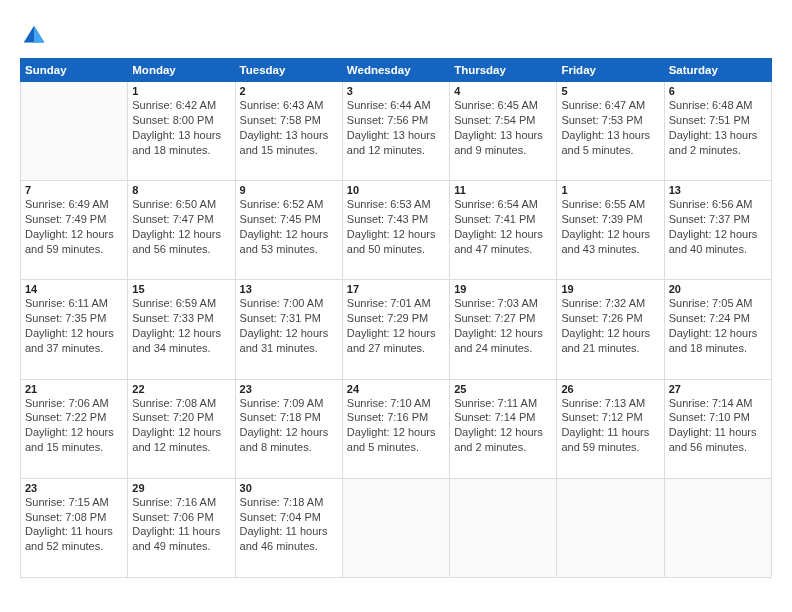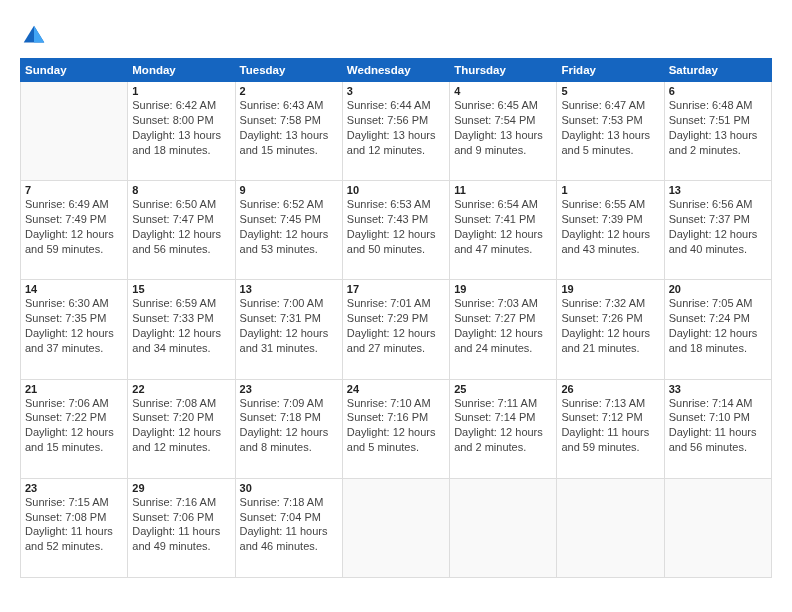--- a/index.html
+++ b/index.html
@@ -228,21 +228,21 @@
             <span class="day-num">13</span>
             <div class="day-info">Sunrise: 6:56 AM
 Sunset: 7:37 PM
 Daylight: 12 hours
 and 40 minutes.</div>
           </td>
         </tr>
         <tr>
           <td>
             <span class="day-num">14</span>
-            <div class="day-info">Sunrise: 6:30 AM
+            <div class="day-info">Sunrise: 6:11 AM
 Sunset: 7:35 PM
 Daylight: 12 hours
 and 37 minutes.</div>
           </td>
           <td>
             <span class="day-num">15</span>
             <div class="day-info">Sunrise: 6:59 AM
 Sunset: 7:33 PM
 Daylight: 12 hours
 and 34 minutes.</div>
@@ -320,21 +320,21 @@
 and 2 minutes.</div>
           </td>
           <td>
             <span class="day-num">26</span>
             <div class="day-info">Sunrise: 7:13 AM
 Sunset: 7:12 PM
 Daylight: 11 hours
 and 59 minutes.</div>
           </td>
           <td>
-            <span class="day-num">33</span>
+            <span class="day-num">27</span>
             <div class="day-info">Sunrise: 7:14 AM
 Sunset: 7:10 PM
 Daylight: 11 hours
 and 56 minutes.</div>
           </td>
         </tr>
         <tr>
           <td>
             <span class="day-num">23</span>
             <div class="day-info">Sunrise: 7:15 AM

